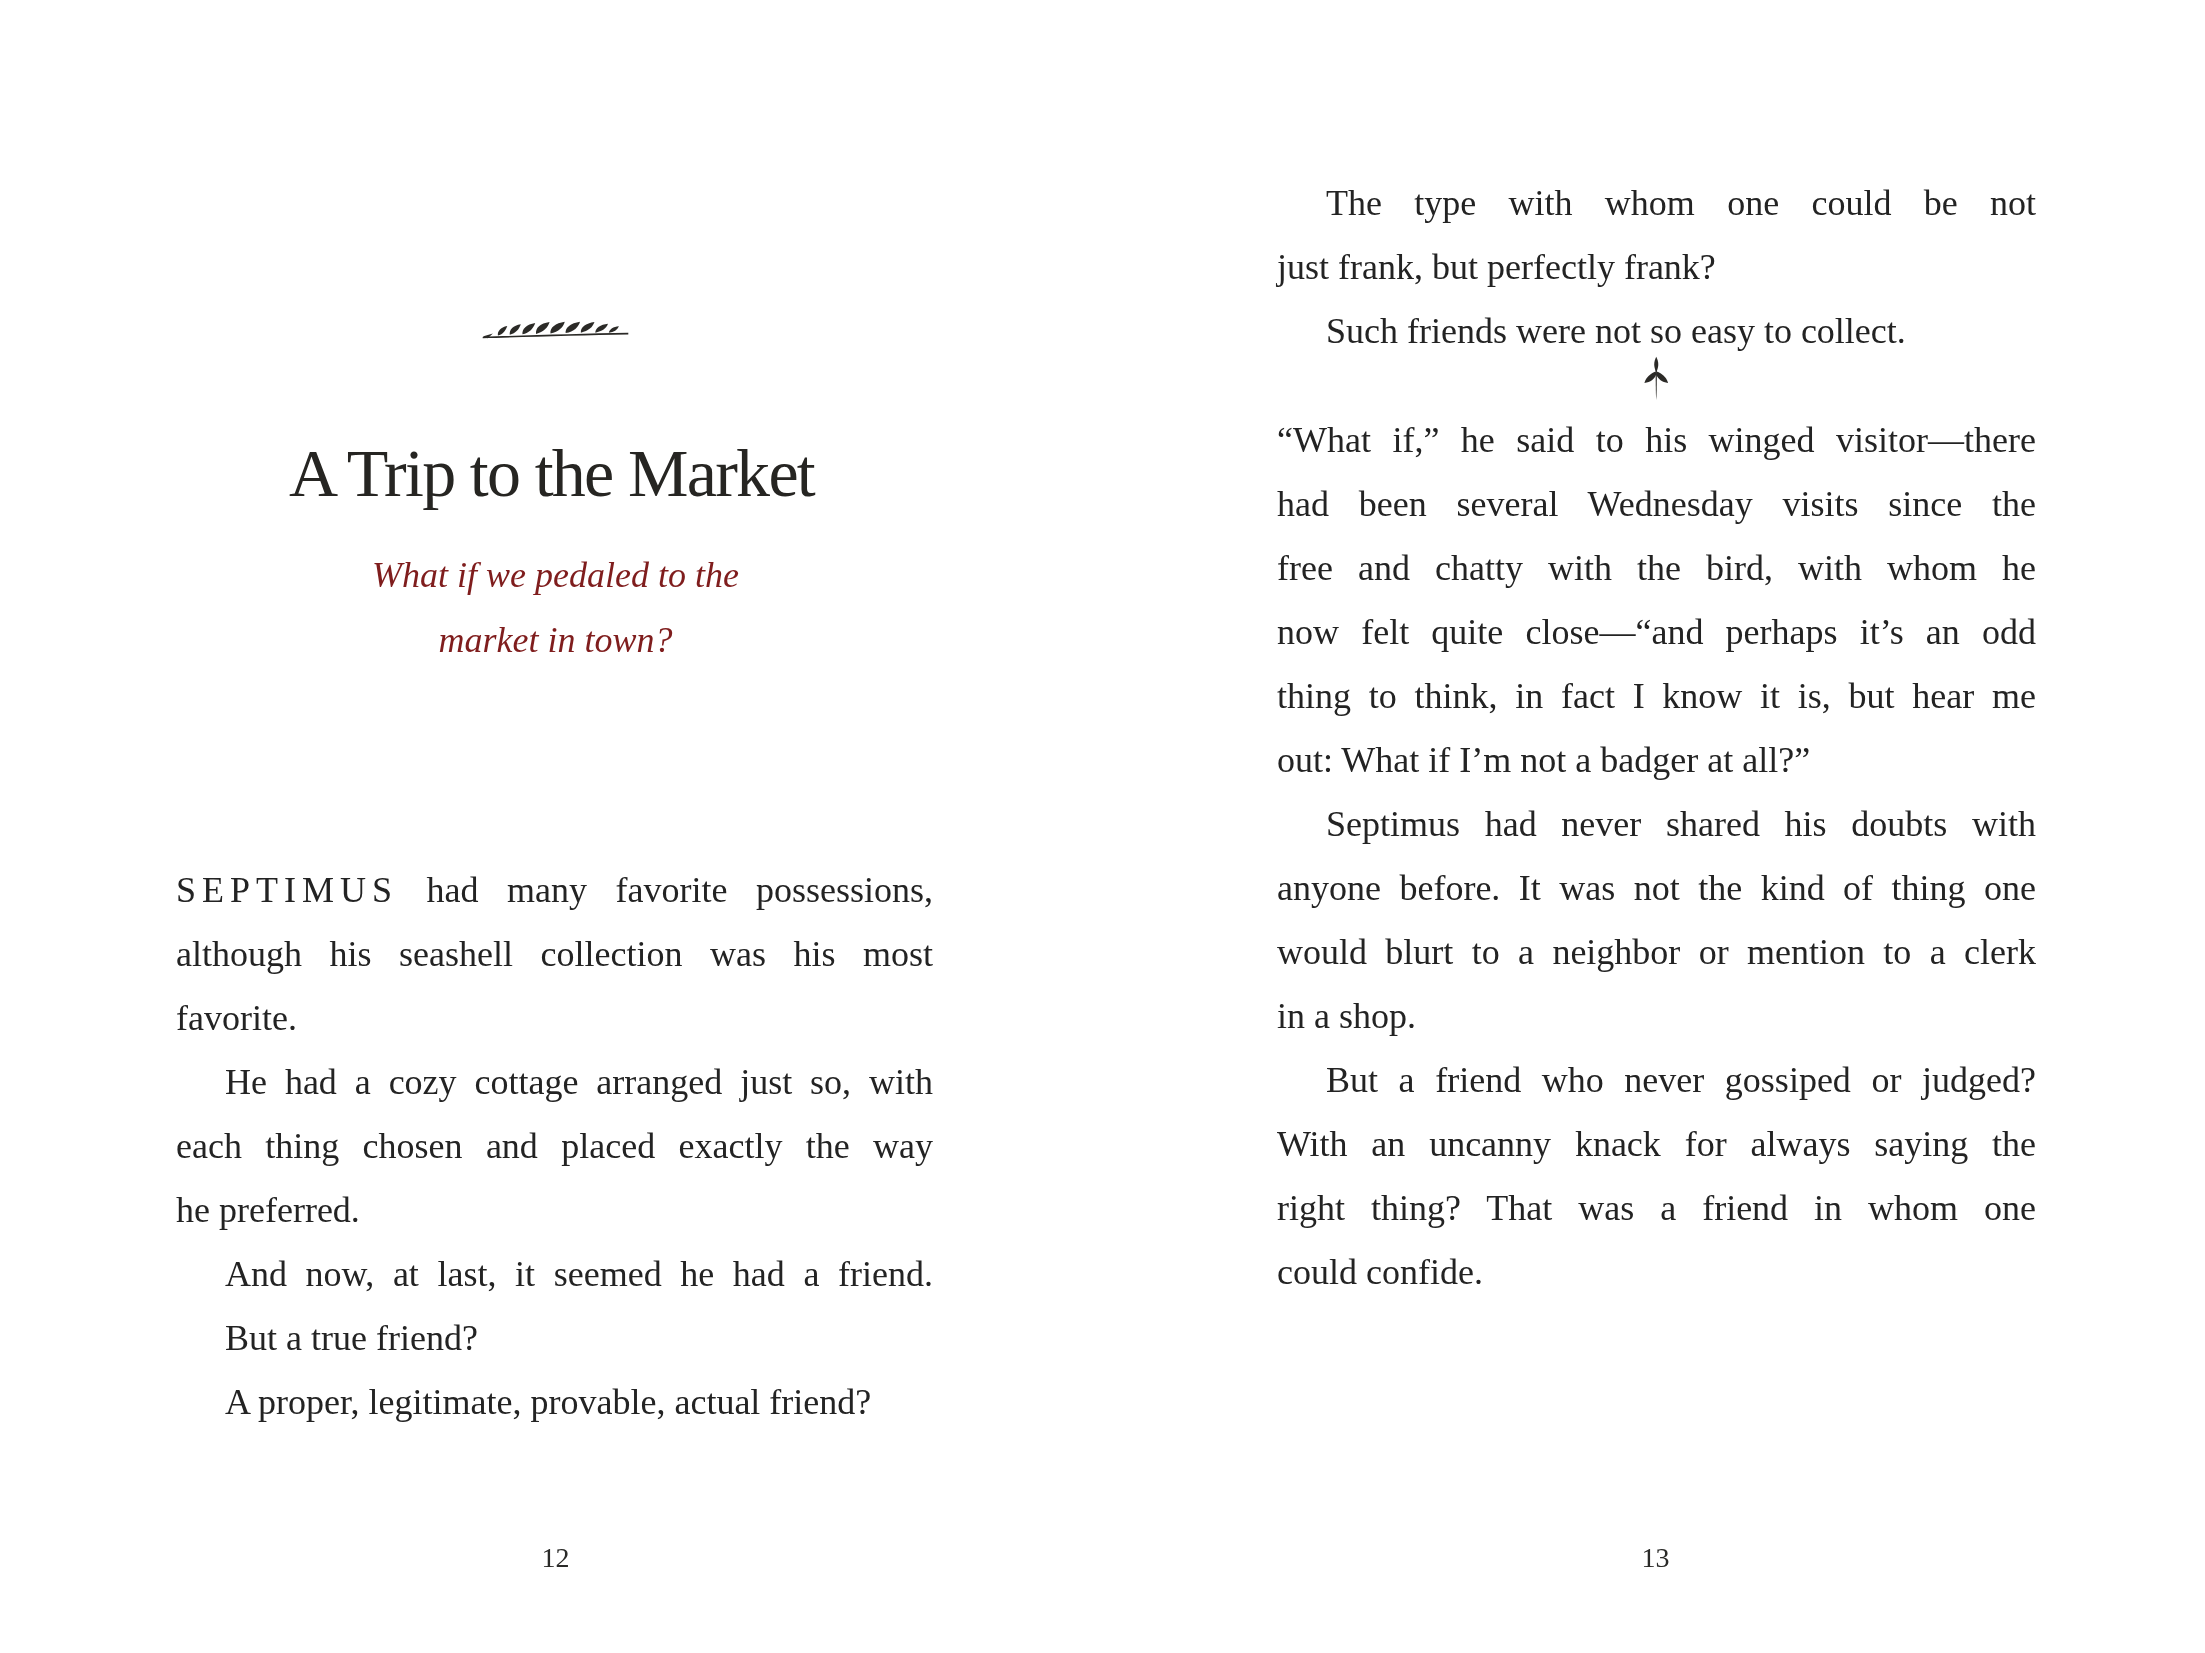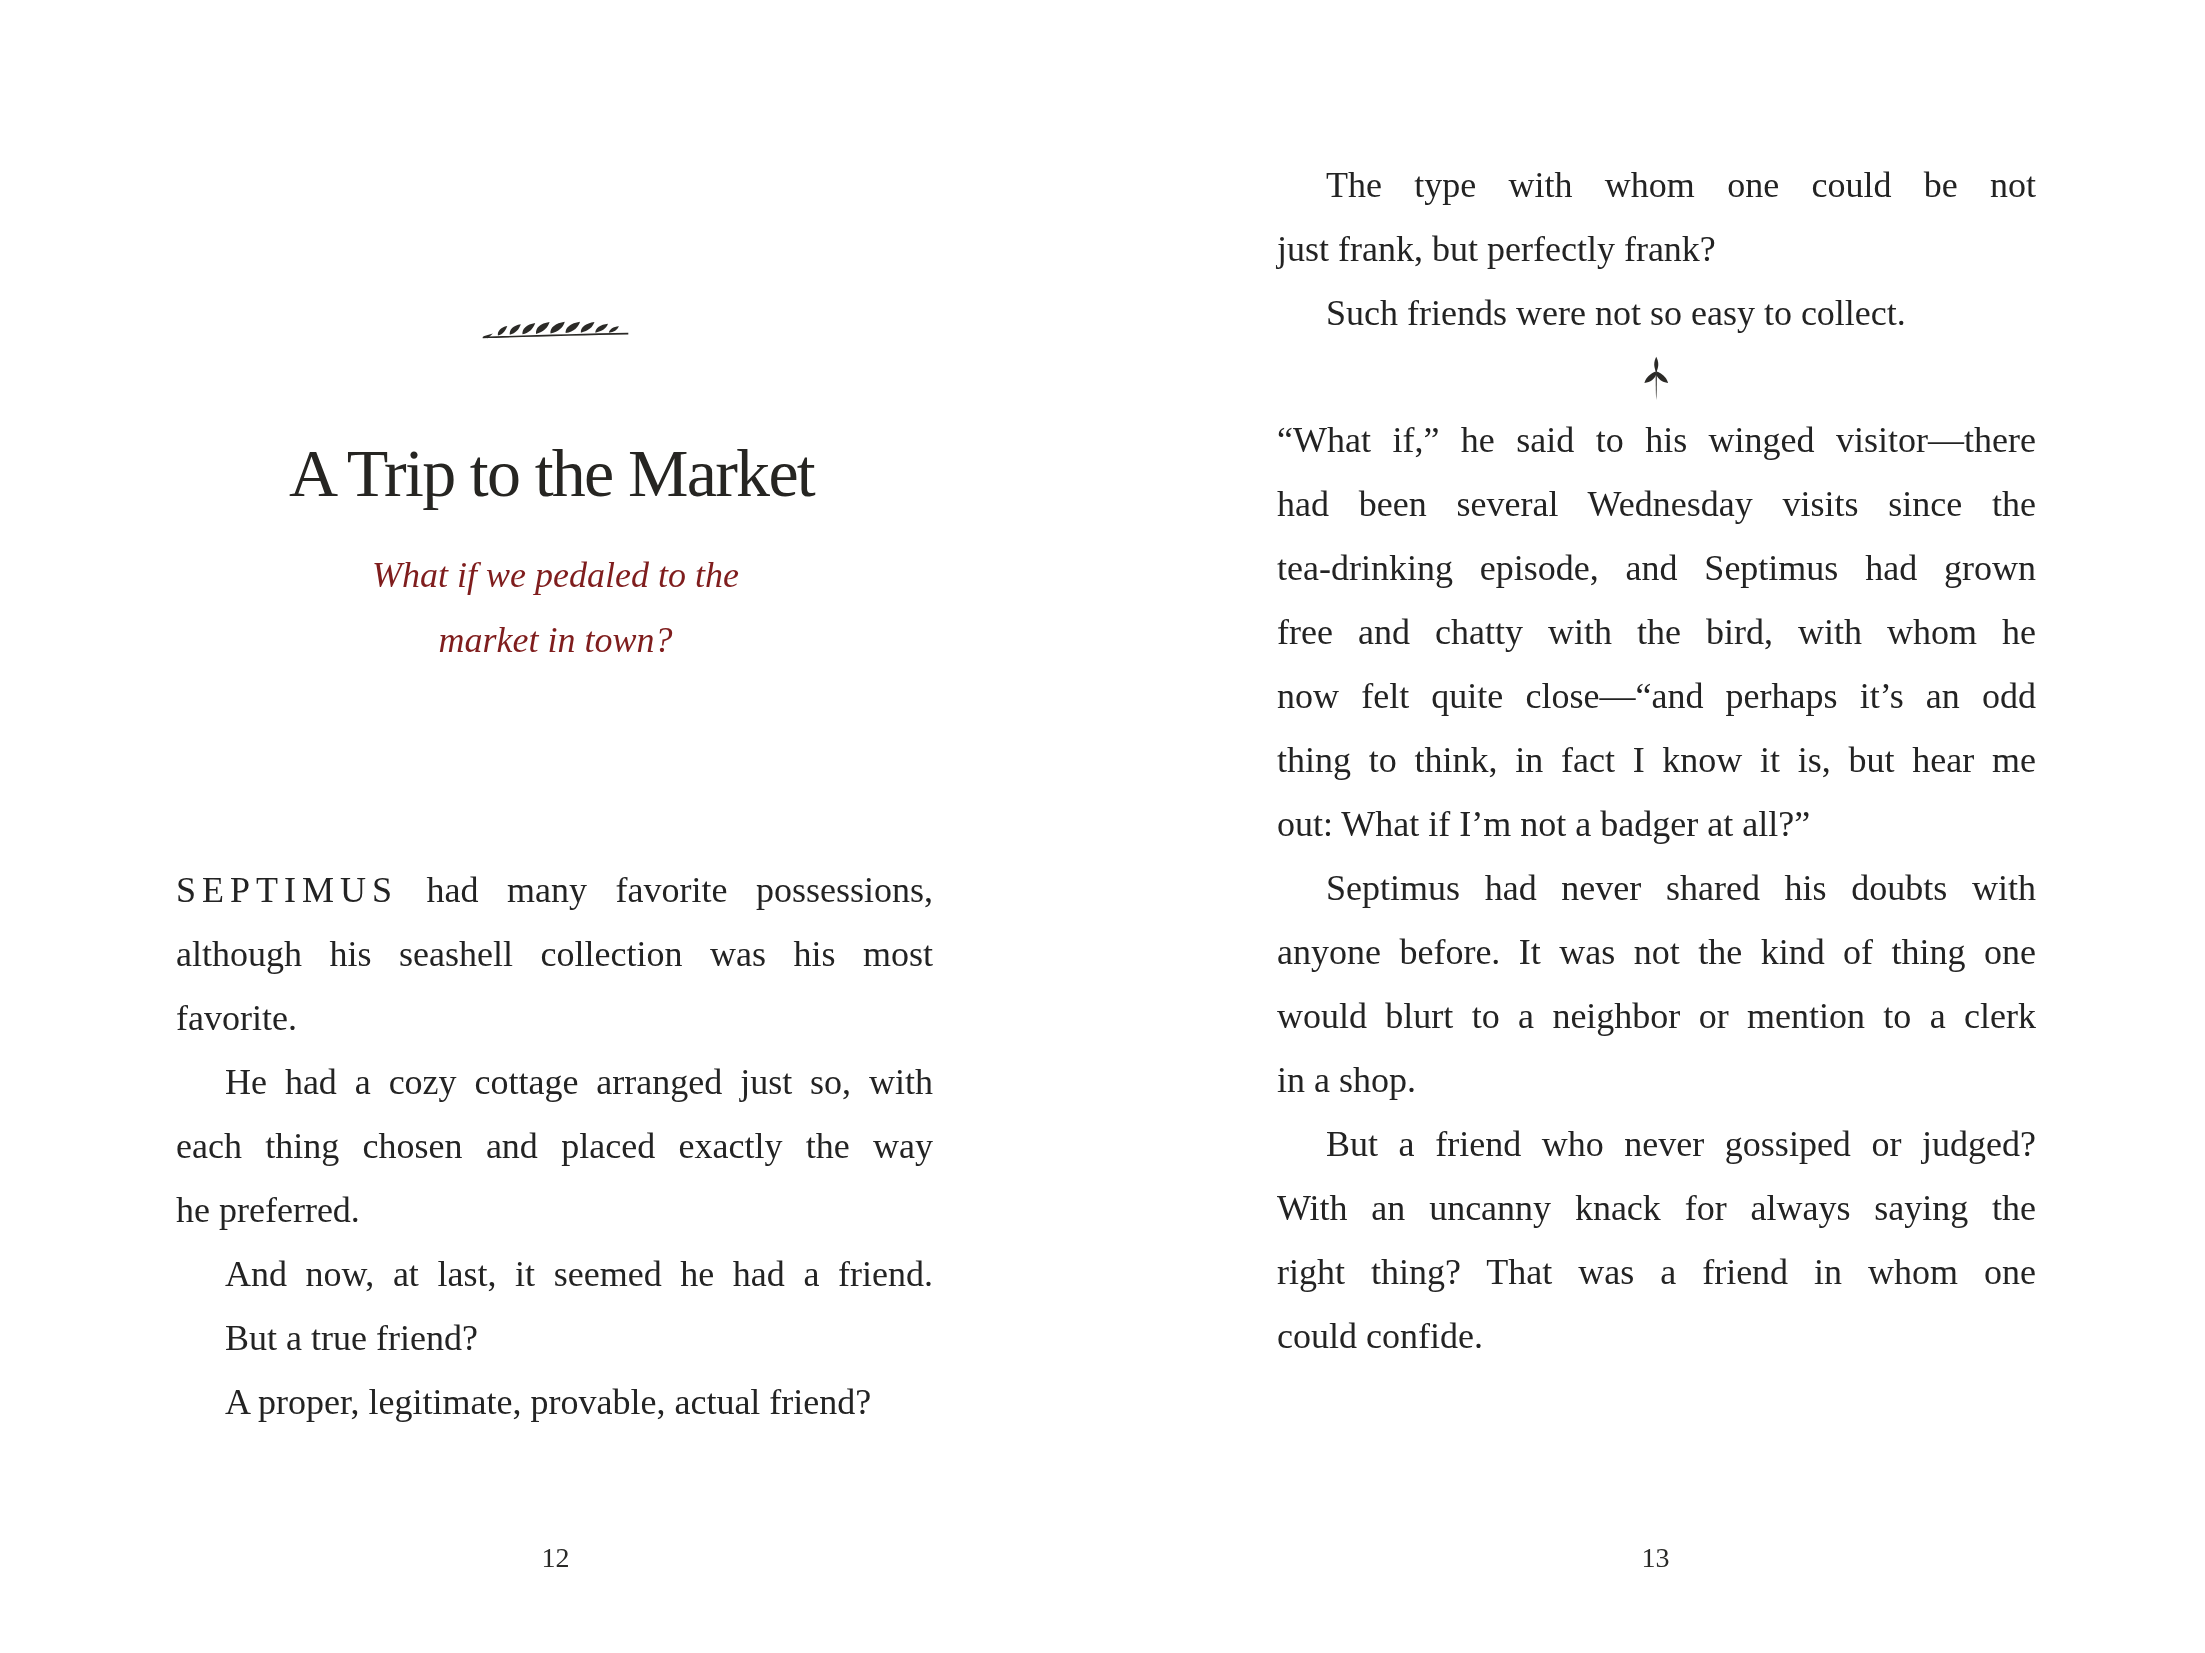--- a/index.html
+++ b/index.html
@@ -80,41 +80,40 @@
       <div class="line just ind"><span>And now, at last, it seemed he had a friend.</span></div>
       <div class="line ind"><span>But a </span><span class="it">true</span><span> friend?</span></div>
       <div class="line ind"><span>A proper, legitimate, provable, actual friend?</span></div>
     </div>
 
   <div class="abs page-number" style="left:174px; top:1542px; width:763px;">12</div>
 </div>
 
 <div id="right-page" class="page">
 
-  <div class="abs body-block" style="left:174px; top:153px; width:759px;">
+  <div class="abs body-block" style="left:174px; top:171px; width:759px;">
       <div class="line just ind"><span>The type with whom one could be not</span></div>
       <div class="line"><span>just frank, but </span><span class="it">perfectly</span><span> frank?</span></div>
       <div class="line ind"><span>Such friends were not so easy to collect.</span></div>
     </div>
 
   <div class="abs ornament" style="left:538px; top:356px;">
     <svg width="30.5" height="44" viewBox="0 0 18 26">
       <g fill="#2b2a27" stroke="none">
         <path d="M9 0.4 C7.5 3.4 7.3 6 9 9.6 C10.7 6 10.5 3.4 9 0.4 Z"></path>
         <path d="M8.7 9.2 C5.6 10.4 3.1 12.4 2 15.9 C5.7 15.4 7.8 13.7 9 10.9 Z"></path>
         <path d="M9.3 9.2 C12.4 10.4 14.9 12.4 16 15.9 C12.3 15.4 10.2 13.7 9 10.9 Z"></path>
         <path d="M8.6 7.5 L8.75 20 C8.8 23 8.9 24.6 9 26 C9.1 24.6 9.2 23 9.25 20 L9.4 7.5 Z"></path>
       </g>
     </svg>
   </div>
 
   <div class="abs body-block" style="left:174px; top:408px; width:759px;">
       <div class="line just"><span>“What if,” he said to his winged visitor—there</span></div>
       <div class="line just"><span>had been several Wednesday visits since the</span></div>
-      <div class="line just"><span>tea-drinking episode, and Septimus had grown</span></div>
       <div class="line just"><span>free and chatty with the bird, with whom he</span></div>
       <div class="line just"><span>now felt quite close—“and perhaps it’s an odd</span></div>
       <div class="line just"><span>thing to think, in fact I know it is, but hear me</span></div>
       <div class="line"><span>out: </span><span class="it">What if</span><span> I’m not a badger at all?”</span></div>
       <div class="line just ind"><span>Septimus had never shared his doubts with</span></div>
       <div class="line just"><span>anyone before. It was not the kind of thing one</span></div>
       <div class="line just"><span>would blurt to a neighbor or mention to a clerk</span></div>
       <div class="line"><span>in a shop.</span></div>
       <div class="line just ind"><span>But a friend who never gossiped or judged?</span></div>
       <div class="line just"><span>With an uncanny knack for always saying the</span></div>

